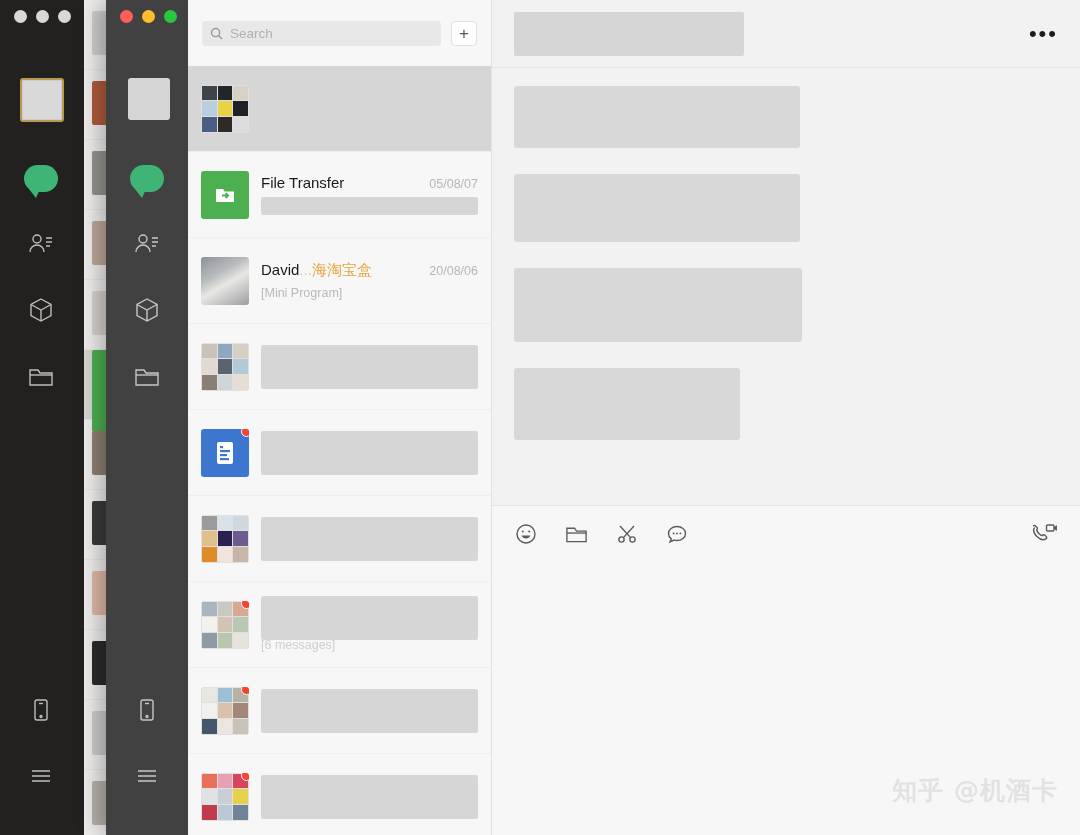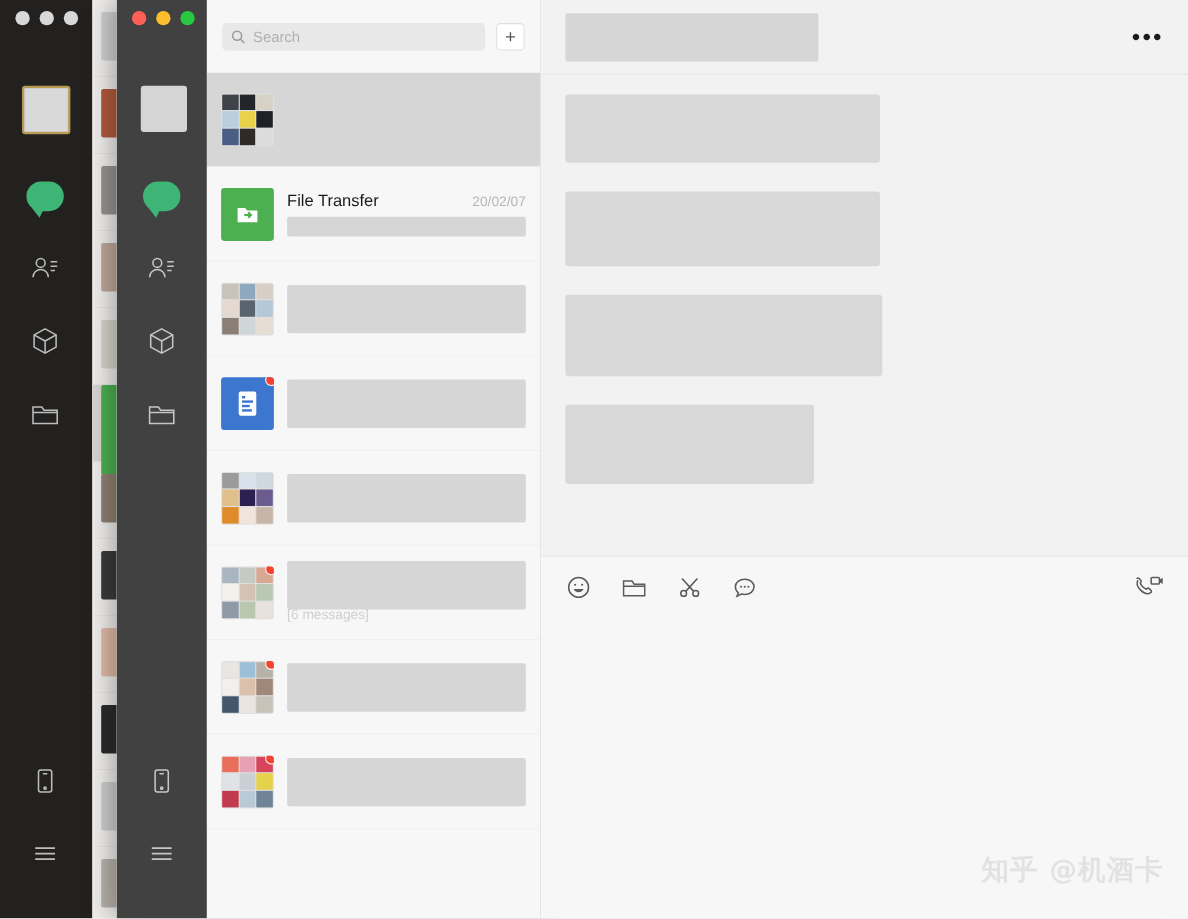--- a/index.html
+++ b/index.html
@@ -365,26 +365,36 @@
         <div class="chat-row">
           <div class="avatar ft">
             <svg width="26" height="26" viewBox="0 0 26 26" fill="none" stroke="#ffffff" stroke-width="1.8">
               <path d="M4 7h7l1.6 2.4H22V20H4V7z" fill="#ffffff" stroke="none"></path>
               <path d="M10 13.5h6M13.6 11l2.6 2.5-2.6 2.5" stroke="#4caf50"></path>
             </svg>
           </div>
           <div class="row-body">
             <div class="row-top">
               <span class="row-name">File Transfer</span>
-              <span class="row-time">20/02/07</span>
+              <span class="row-time">05/08/07</span>
             </div>
             <div class="redact sub"></div>
           </div>
         </div>
 
+        <div class="chat-row">
+          <div class="avatar photo" style="background:linear-gradient(150deg,#8d9197 0%,#b9bcbe 35%,#e8e7e4 55%,#9a9d9f 100%)"></div>
+          <div class="row-body">
+            <div class="row-top">
+              <span class="row-name"><span>David</span><span class="dim">...</span><span class="hl">海淘宝盒</span></span>
+              <span class="row-time">20/08/06</span>
+            </div>
+            <div class="row-sub">[Mini Program]</div>
+          </div>
+        </div>
 
         <div class="chat-row">
           <div class="avatar grid">
             <i style="background:#c9c3bb"></i>
               <i style="background:#8fa8c0"></i>
               <i style="background:#d7cfc6"></i>
             <i style="background:#e3d9d0"></i>
               <i style="background:#5a6370"></i>
               <i style="background:#b4c9d8"></i>
             <i style="background:#8a7f75"></i>

